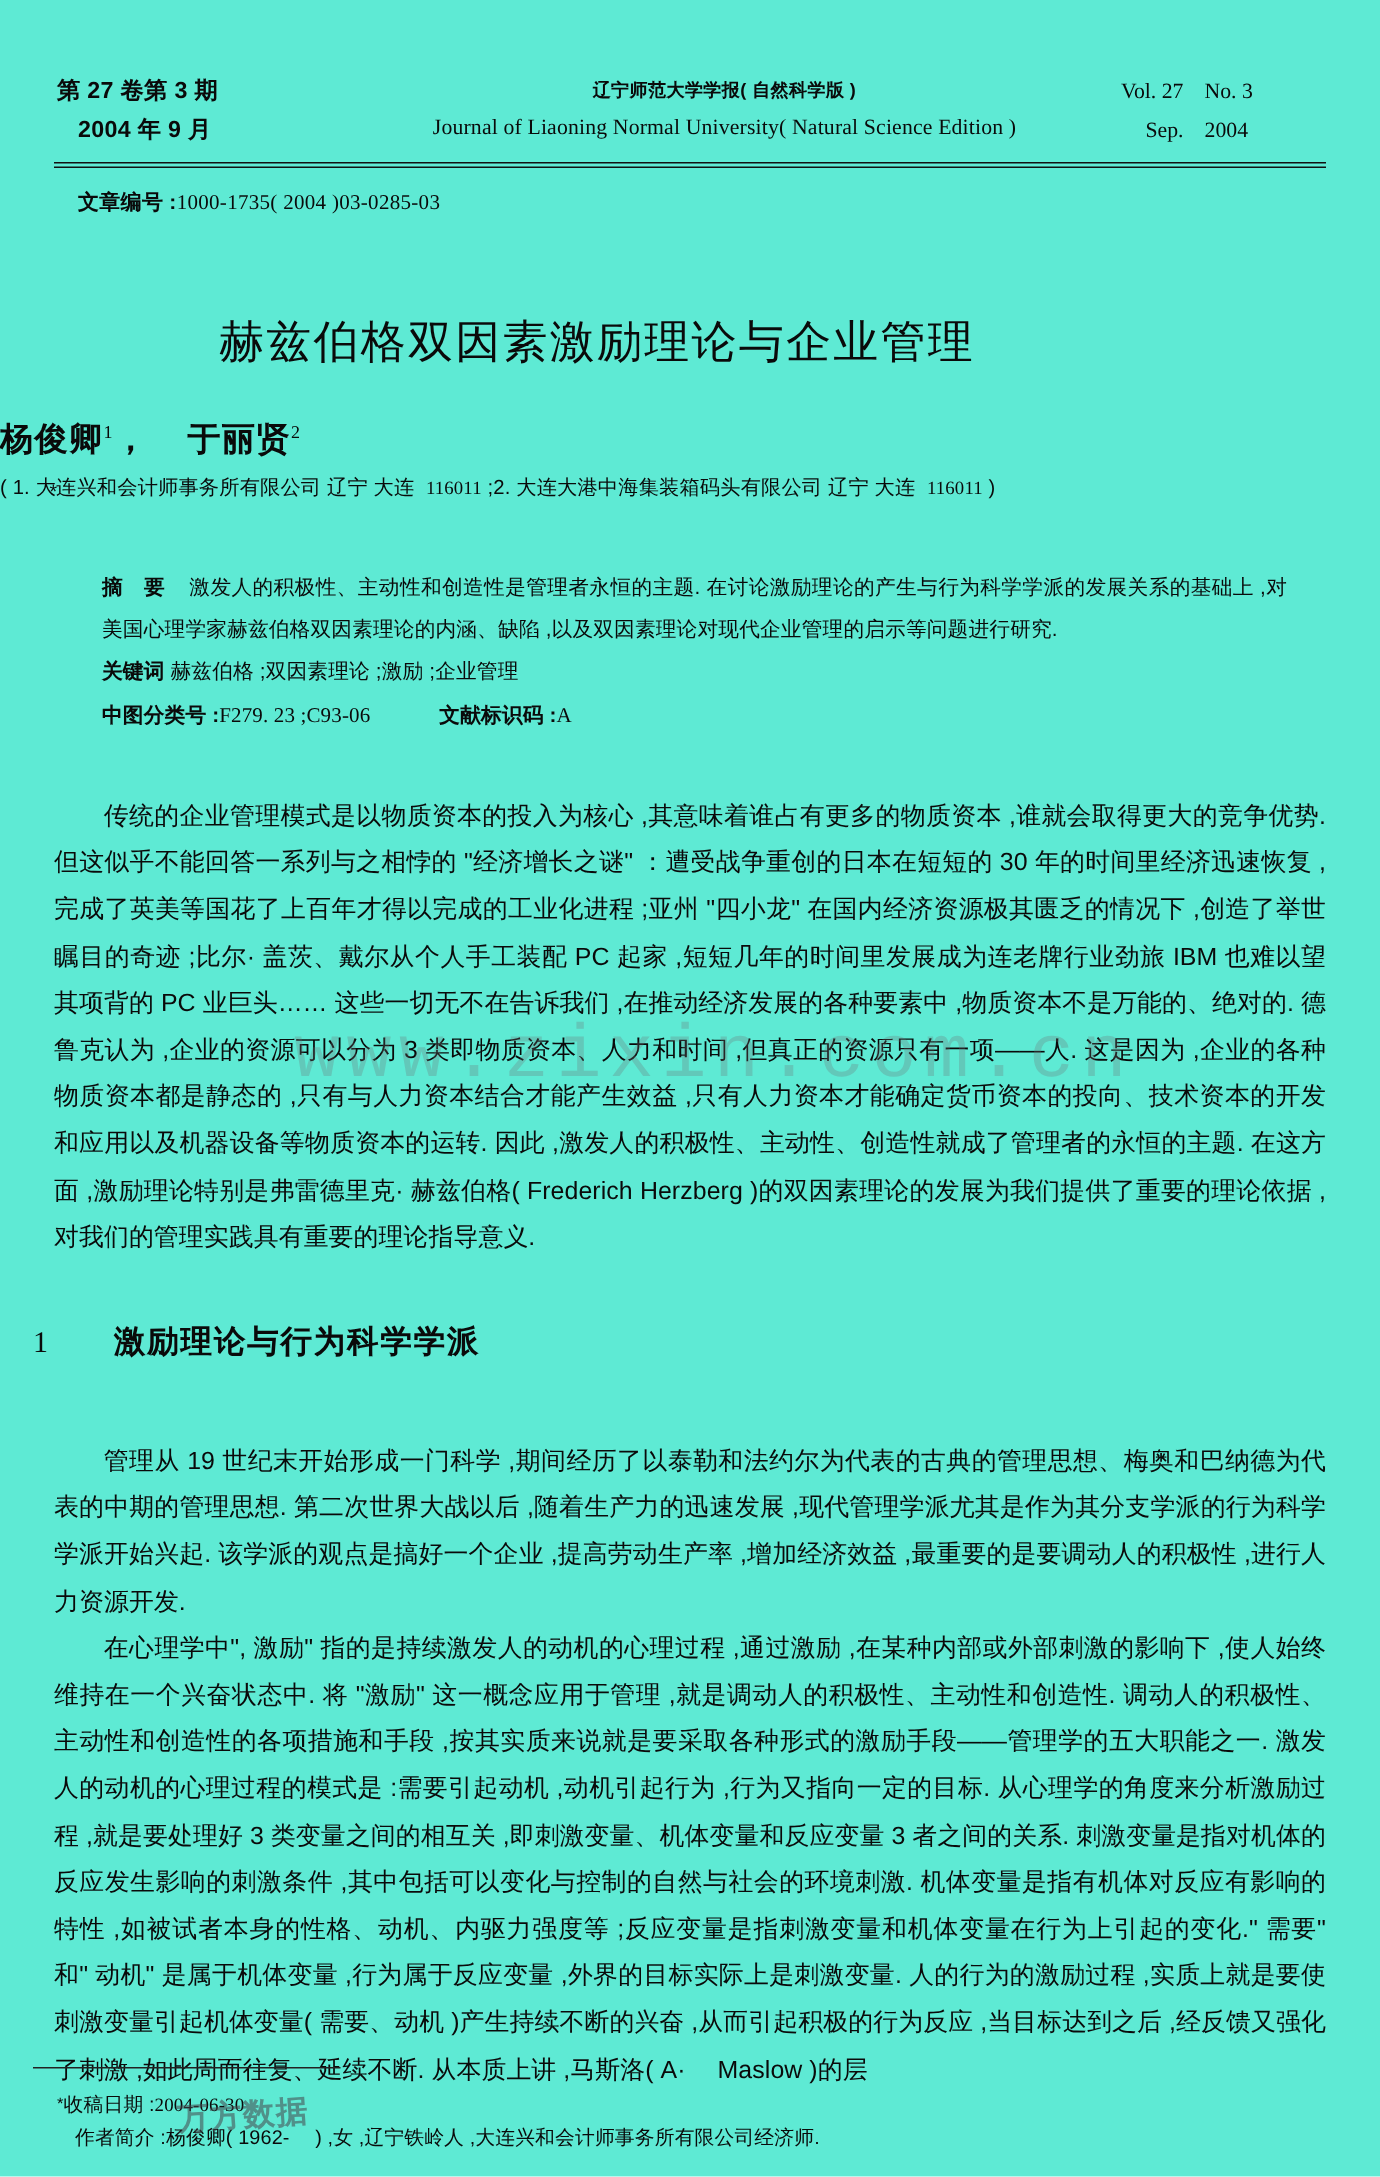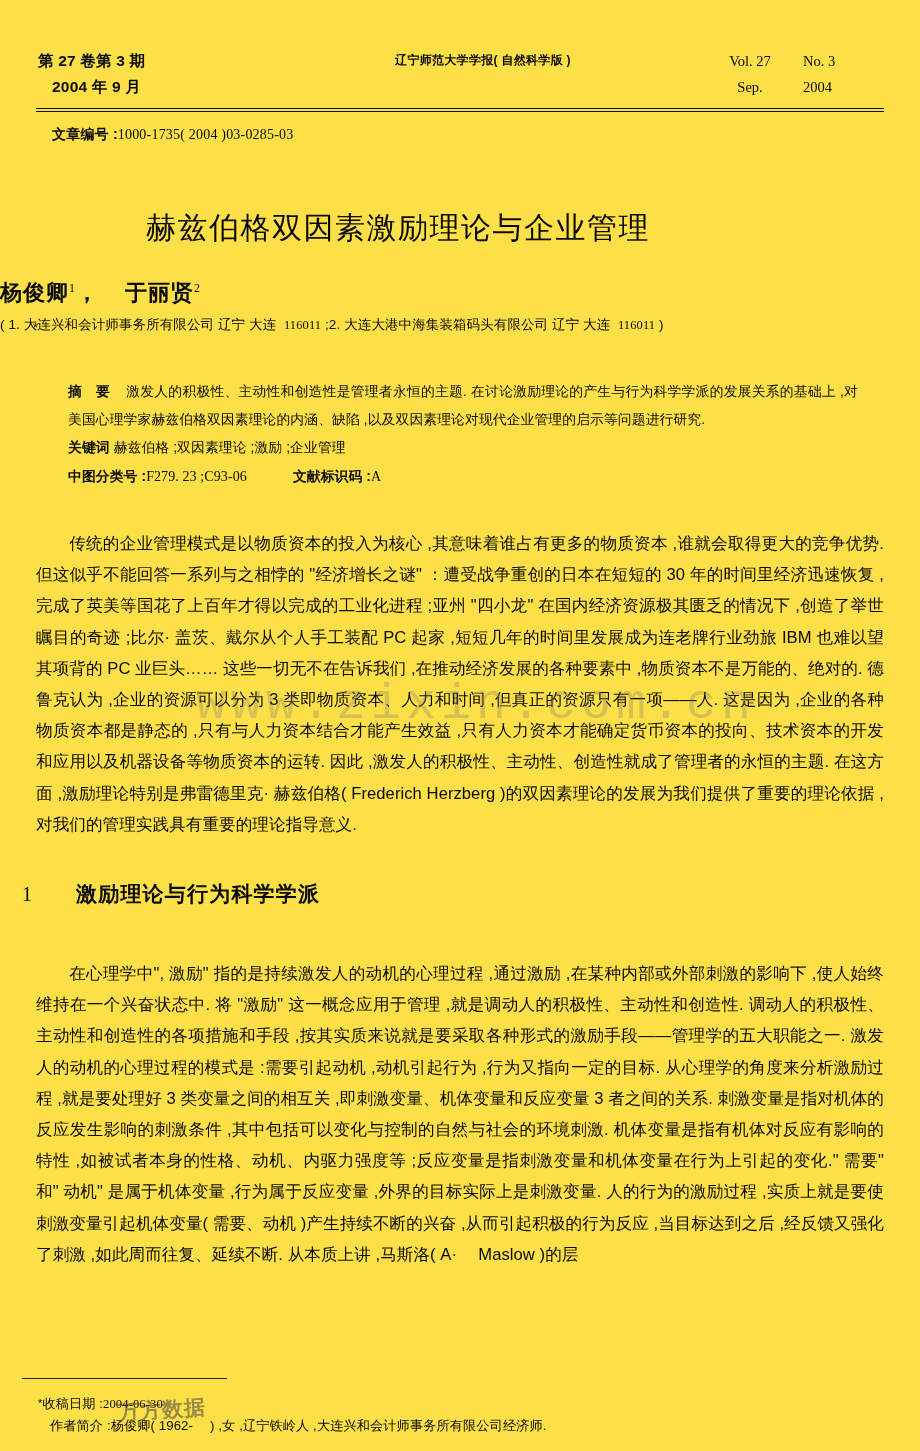--- a/index.html
+++ b/index.html
@@ -9,21 +9,21 @@
   }
   body {
     font-family: "Liberation Sans", "DejaVu Sans", sans-serif;
     color: #0a0a0a;
   }
   #page {
     position: relative;
     width: 920px;
     height: 1451px;
     overflow: hidden;
-    background: #fde047;
+    background: #5eead4;
     box-sizing: border-box;
   }
 
   
   .masthead {
     position: absolute;
     left: 38px;
     top: 48px;
     width: 844px;
     height: 56px;
@@ -62,21 +62,21 @@
   .mh-right {
     position: absolute;
     right: 0;
     top: 0;
     width: 180px;
     font-family: "Liberation Serif", "DejaVu Serif", serif;
     font-size: 14.5px;
     line-height: 26px;
     text-align: center;
   }
-  .mh-right .cell-a { display: inline-block; width: 78px; }
+  .mh-right .cell-a { display: inline-block; width: 78px; text-align: right; }
   .mh-right .cell-b { display: inline-block; width: 70px; text-align: left; padding-left: 14px;}
 
   .rule-double {
     position: absolute;
     left: 36px;
     top: 108px;
     width: 848px;
     height: 4px;
     border-top: 1.6px solid #111;
     border-bottom: 1.2px solid #111;
@@ -266,20 +266,21 @@
 
 <div id="page">
 
   <div class="masthead">
     <div class="mh-left">
       <div class="row1">第 27 卷第 3 期</div>
       <div class="row2">2004 年 9 月</div>
     </div>
     <div class="mh-center">
       <div class="cn">辽宁师范大学学报( 自然科学版 )</div>
+      <div class="en">Journal of Liaoning Normal University( Natural Science Edition )</div>
     </div>
     <div class="mh-right">
       <div class="r1">
         <span class="cell-a">Vol. 27</span><span class="cell-b">No. 3</span>
       </div>
       <div class="r2">
         <span class="cell-a">Sep.</span><span class="cell-b">2004</span>
       </div>
     </div>
   </div>
@@ -315,20 +316,21 @@
 
   <div class="body-text" id="para-intro">
     <p>传统的企业管理模式是以物质资本的投入为核心 ,其意味着谁占有更多的物质资本 ,谁就会取得更大的竞争优势. 但这似乎不能回答一系列与之相悖的 "经济增长之谜" ：遭受战争重创的日本在短短的 30 年的时间里经济迅速恢复 ,完成了英美等国花了上百年才得以完成的工业化进程 ;亚州 "四小龙" 在国内经济资源极其匮乏的情况下 ,创造了举世瞩目的奇迹 ;比尔· 盖茨、戴尔从个人手工装配 PC 起家 ,短短几年的时间里发展成为连老牌行业劲旅 IBM 也难以望其项背的 PC 业巨头…… 这些一切无不在告诉我们 ,在推动经济发展的各种要素中 ,物质资本不是万能的、绝对的. 德鲁克认为 ,企业的资源可以分为 3 类即物质资本、人力和时间 ,但真正的资源只有一项——人. 这是因为 ,企业的各种物质资本都是静态的 ,只有与人力资本结合才能产生效益 ,只有人力资本才能确定货币资本的投向、技术资本的开发和应用以及机器设备等物质资本的运转. 因此 ,激发人的积极性、主动性、创造性就成了管理者的永恒的主题. 在这方面 ,激励理论特别是弗雷德里克· 赫兹伯格( Frederich Herzberg )的双因素理论的发展为我们提供了重要的理论依据 ,对我们的管理实践具有重要的理论指导意义.</p>
   </div>
 
   <div class="section-head">
     <span class="sec-num">1</span><span>激励理论与行为科学学派</span>
   </div>
 
   <div class="body-text" id="para-sec1">
+    <p>管理从 19 世纪末开始形成一门科学 ,期间经历了以泰勒和法约尔为代表的古典的管理思想、梅奥和巴纳德为代表的中期的管理思想. 第二次世界大战以后 ,随着生产力的迅速发展 ,现代管理学派尤其是作为其分支学派的行为科学学派开始兴起. 该学派的观点是搞好一个企业 ,提高劳动生产率 ,增加经济效益 ,最重要的是要调动人的积极性 ,进行人力资源开发.</p>
     <p>在心理学中", 激励" 指的是持续激发人的动机的心理过程 ,通过激励 ,在某种内部或外部刺激的影响下 ,使人始终维持在一个兴奋状态中. 将 "激励" 这一概念应用于管理 ,就是调动人的积极性、主动性和创造性. 调动人的积极性、主动性和创造性的各项措施和手段 ,按其实质来说就是要采取各种形式的激励手段——管理学的五大职能之一. 激发人的动机的心理过程的模式是 :需要引起动机 ,动机引起行为 ,行为又指向一定的目标. 从心理学的角度来分析激励过程 ,就是要处理好 3 类变量之间的相互关 ,即刺激变量、机体变量和反应变量 3 者之间的关系. 刺激变量是指对机体的反应发生影响的刺激条件 ,其中包括可以变化与控制的自然与社会的环境刺激. 机体变量是指有机体对反应有影响的特性 ,如被试者本身的性格、动机、内驱力强度等 ;反应变量是指刺激变量和机体变量在行为上引起的变化." 需要" 和" 动机" 是属于机体变量 ,行为属于反应变量 ,外界的目标实际上是刺激变量. 人的行为的激励过程 ,实质上就是要使刺激变量引起机体变量( 需要、动机 )产生持续不断的兴奋 ,从而引起积极的行为反应 ,当目标达到之后 ,经反馈又强化了刺激 ,如此周而往复、延续不断. 从本质上讲 ,马斯洛( A· 　Maslow )的层</p>
   </div>
 
   <div class="wm-url">www.zixin.com.cn</div>
 
   <div class="foot-rule"></div>
   <div class="footnote">
     <div class="fn-row1">
       <span class="fn-star">*</span><span>收稿日期 :</span><span class="lat2">2004-06-30</span>
     </div>

